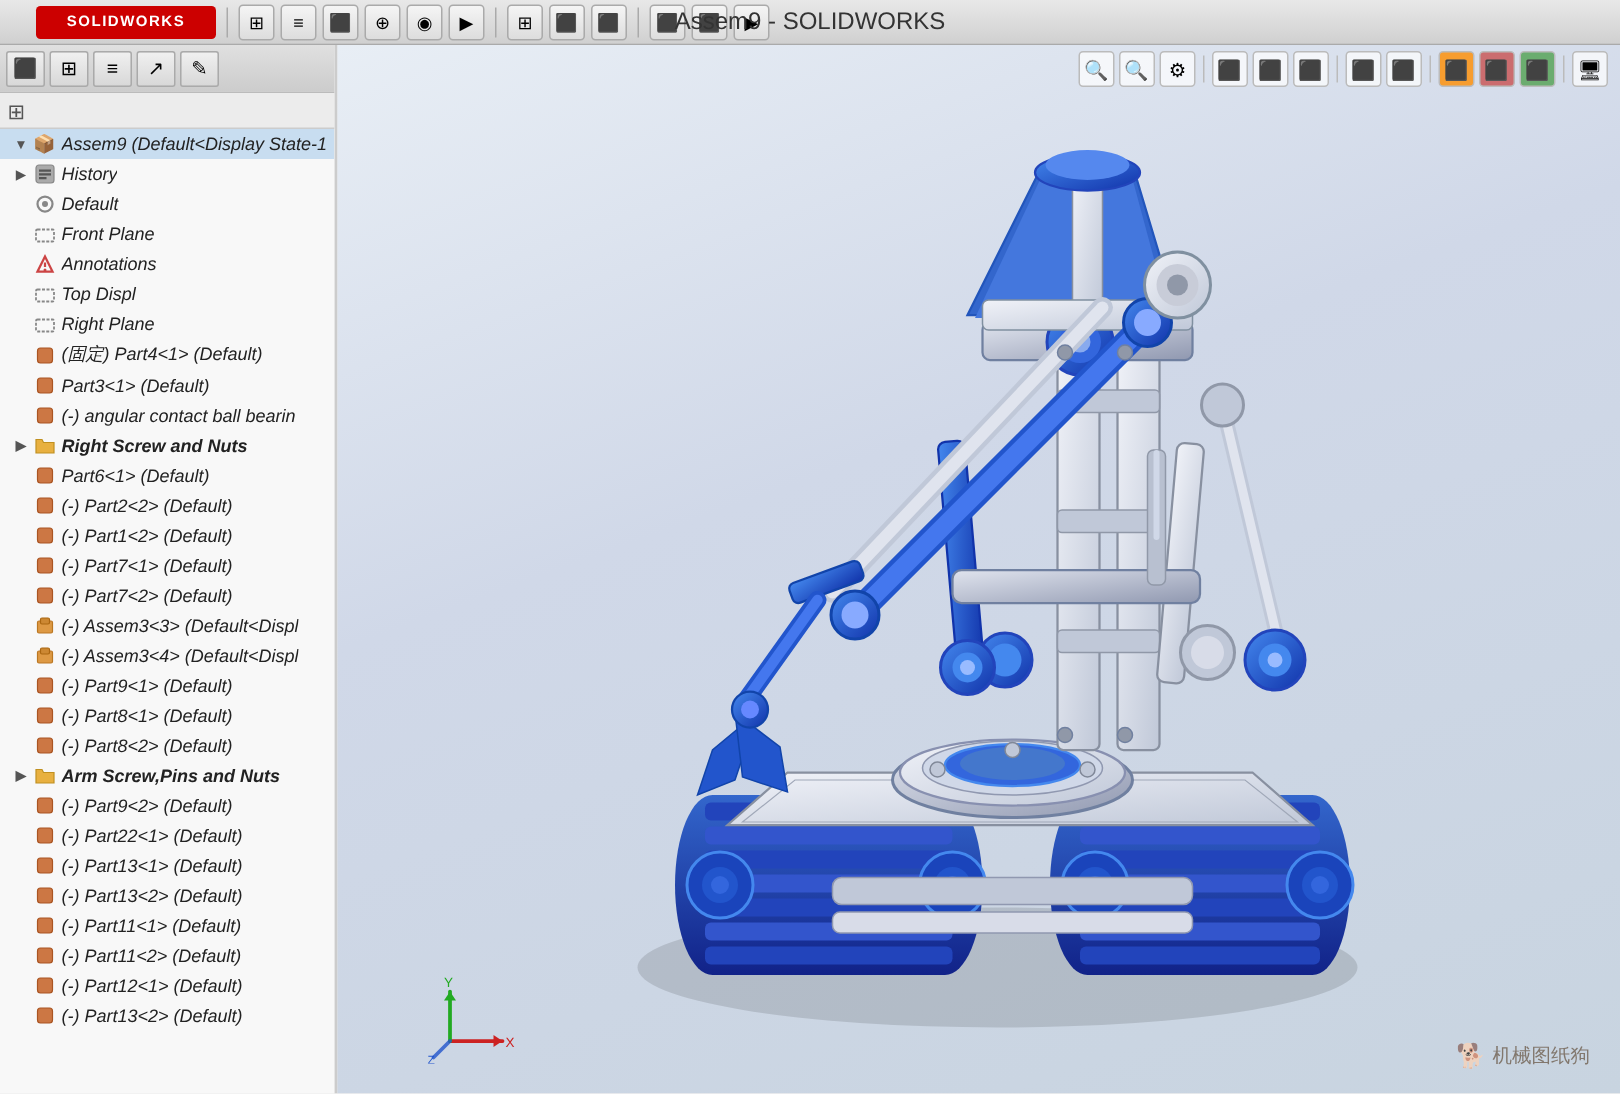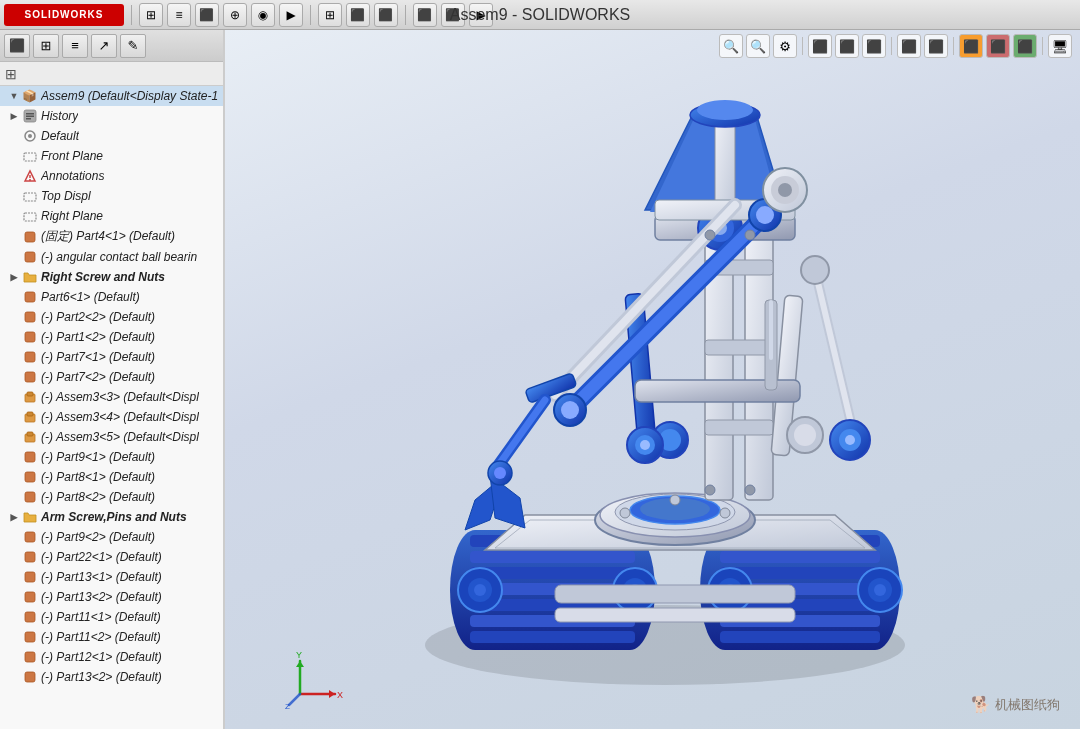--- a/index.html
+++ b/index.html
@@ -22,20 +22,21 @@
       background: #c00;
       border-radius: 3px;
       display: flex;
       align-items: center;
       justify-content: center;
       color: white;
       font-weight: bold;
       font-size: 10px;
       letter-spacing: 1px;
       flex-shrink: 0;
+      margin-left: 20px;
     }
     .toolbar-btn {
       width: 24px;
       height: 24px;
       background: linear-gradient(to bottom, #f5f5f5, #ddd);
       border: 1px solid #aaa;
       border-radius: 3px;
       display: flex;
       align-items: center;
       justify-content: center;
@@ -342,20 +343,29 @@
             </div>
             <span class="tree-label">(固定) Part4&lt;1&gt; (Default)</span>
           </div>
           <div class="tree-item indent-1">
             <div class="tree-expand"></div>
             <div class="tree-icon">
               <svg width="14" height="14" viewBox="0 0 14 14">
                 <rect x="2" y="2" width="10" height="10" rx="2" fill="#cc7744" stroke="#aa5522" stroke-width="0.8"></rect>
               </svg>
             </div>
+            <span class="tree-label">Part3&lt;1&gt; (Default)</span>
+          </div>
+          <div class="tree-item indent-1">
+            <div class="tree-expand"></div>
+            <div class="tree-icon">
+              <svg width="14" height="14" viewBox="0 0 14 14">
+                <rect x="2" y="2" width="10" height="10" rx="2" fill="#cc7744" stroke="#aa5522" stroke-width="0.8"></rect>
+              </svg>
+            </div>
             <span class="tree-label">(-) angular contact ball bearin</span>
           </div>
           <div class="tree-item indent-1 folder">
             <div class="tree-expand">▶</div>
             <div class="tree-icon">
               <svg width="14" height="14" viewBox="0 0 14 14">
                 <path d="M1,4 L1,12 L13,12 L13,5 L6,5 L5,3 L1,3 Z" fill="#e8b040" stroke="#c09020" stroke-width="0.8"></path>
               </svg>
             </div>
             <span class="tree-label">Right Screw and Nuts</span>
@@ -417,30 +427,20 @@
           </div>
           <div class="tree-item indent-1">
             <div class="tree-expand"></div>
             <div class="tree-icon">
               <svg width="14" height="14" viewBox="0 0 14 14">
                 <rect x="2" y="4" width="10" height="8" rx="1" fill="#dd9944" stroke="#bb7722" stroke-width="0.8"></rect>
                 <rect x="4" y="2" width="6" height="4" rx="1" fill="#cc8833" stroke="#aa6611" stroke-width="0.8"></rect>
               </svg>
             </div>
             <span class="tree-label">(-) Assem3&lt;4&gt; (Default&lt;Displ</span>
-          </div>
-          <div class="tree-item indent-1">
-            <div class="tree-expand"></div>
-            <div class="tree-icon">
-              <svg width="14" height="14" viewBox="0 0 14 14">
-                <rect x="2" y="4" width="10" height="8" rx="1" fill="#dd9944" stroke="#bb7722" stroke-width="0.8"></rect>
-                <rect x="4" y="2" width="6" height="4" rx="1" fill="#cc8833" stroke="#aa6611" stroke-width="0.8"></rect>
-              </svg>
-            </div>
-            <span class="tree-label">(-) Assem3&lt;5&gt; (Default&lt;Displ</span>
           </div>
           <div class="tree-item indent-1">
             <div class="tree-expand"></div>
             <div class="tree-icon">
               <svg width="14" height="14" viewBox="0 0 14 14">
                 <rect x="2" y="2" width="10" height="10" rx="2" fill="#cc7744" stroke="#aa5522" stroke-width="0.8"></rect>
               </svg>
             </div>
             <span class="tree-label">(-) Part9&lt;1&gt; (Default)</span>
           </div>

